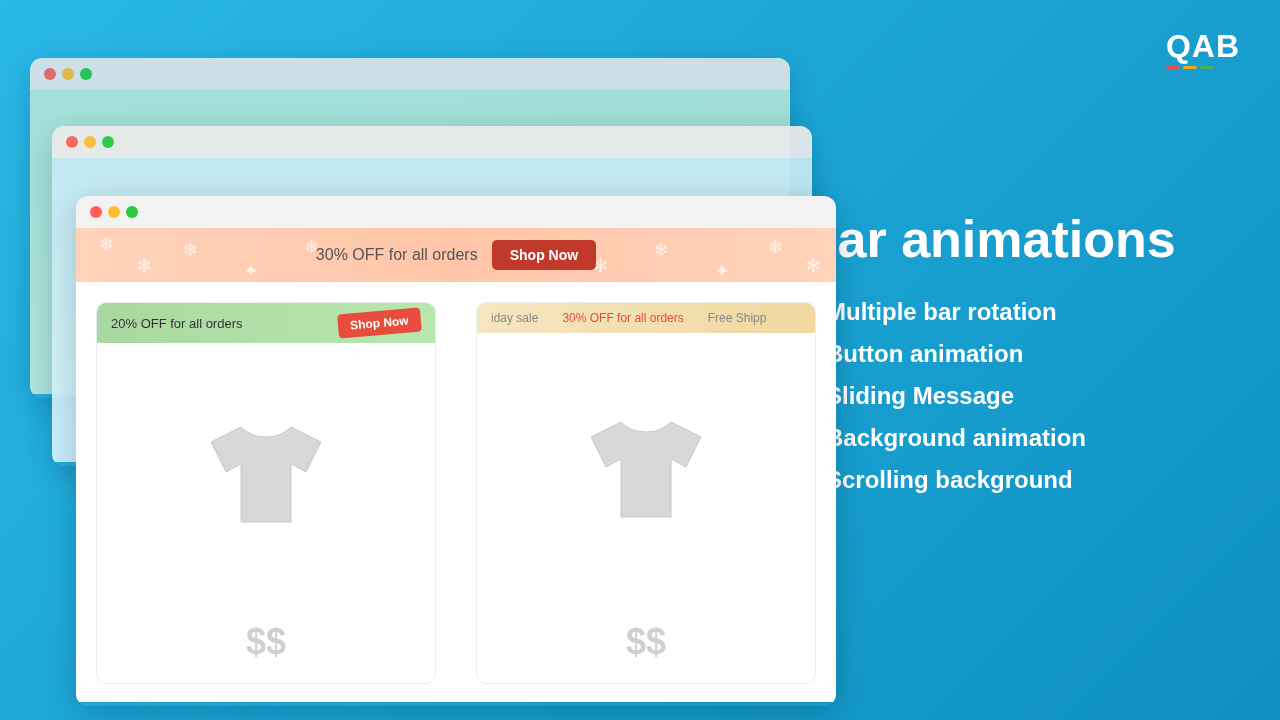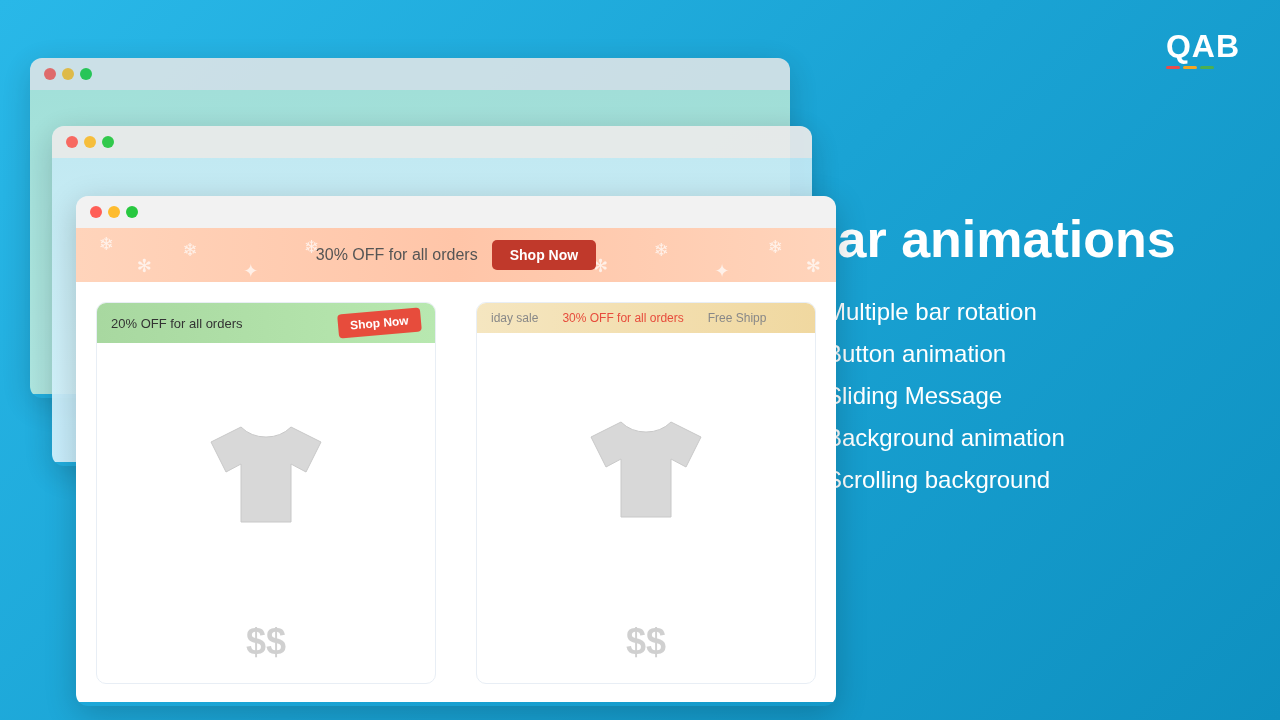--- a/index.html
+++ b/index.html
@@ -46,21 +46,21 @@
       font-weight: 900;
       line-height: 1.1;
       margin-bottom: 30px;
     }
     .bullet-list {
       list-style: none;
     }
     .bullet-list li {
       color: white;
       font-size: 24px;
-      font-weight: 400;
+      font-weight: 700;
       margin-bottom: 14px;
       display: flex;
       align-items: center;
       gap: 14px;
     }
     .bullet-list li::before {
       content: '';
       width: 12px;
       height: 12px;
       border-radius: 50%;

